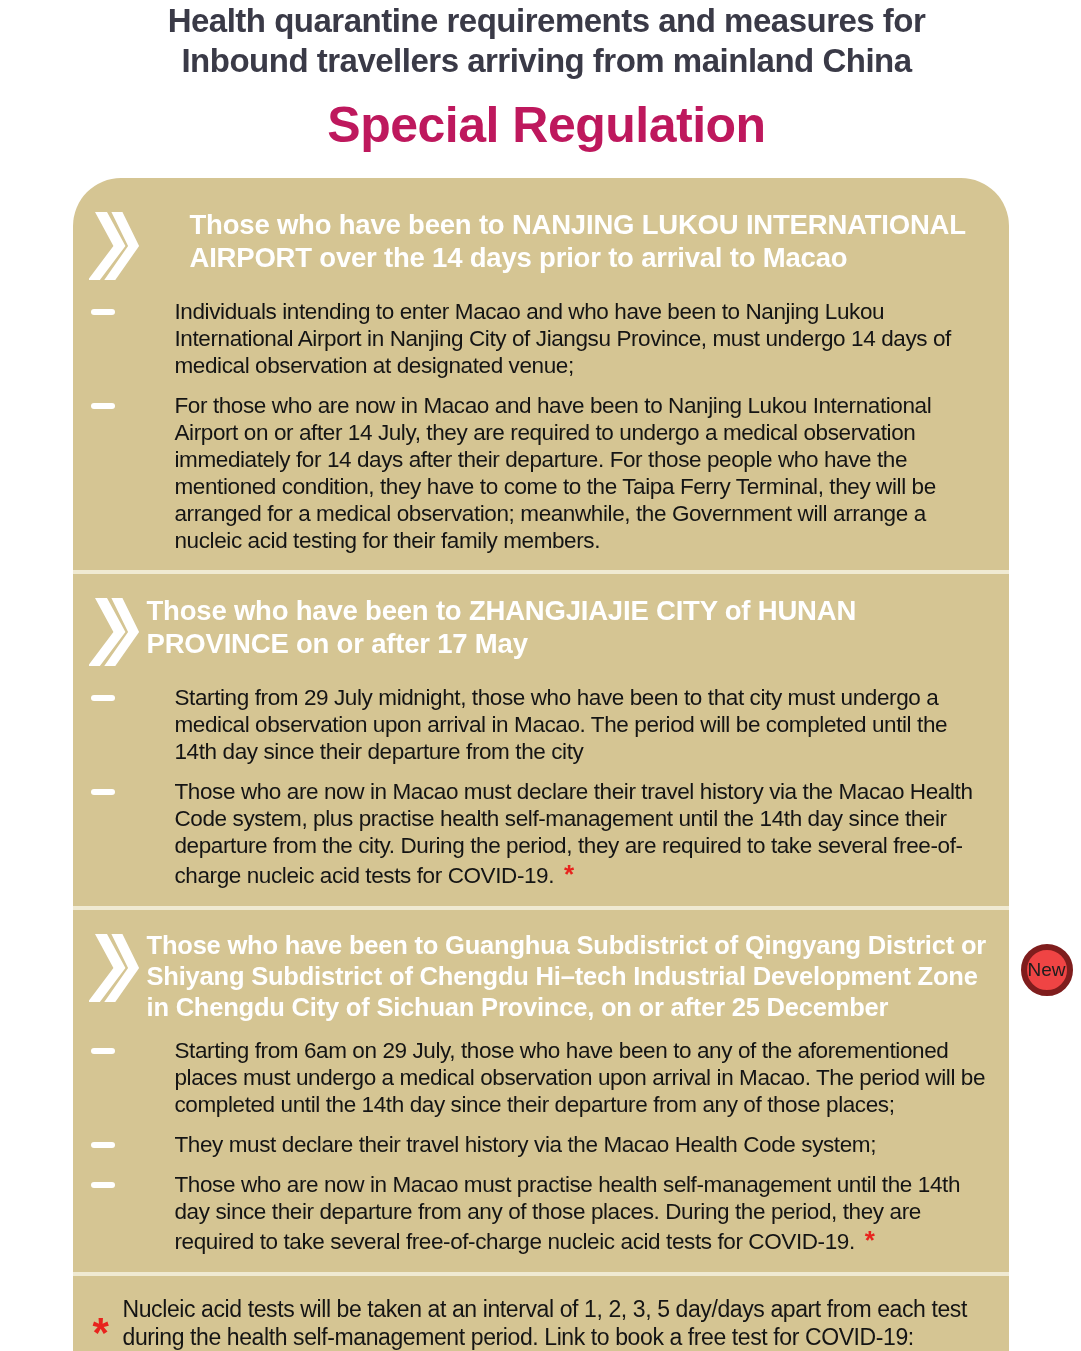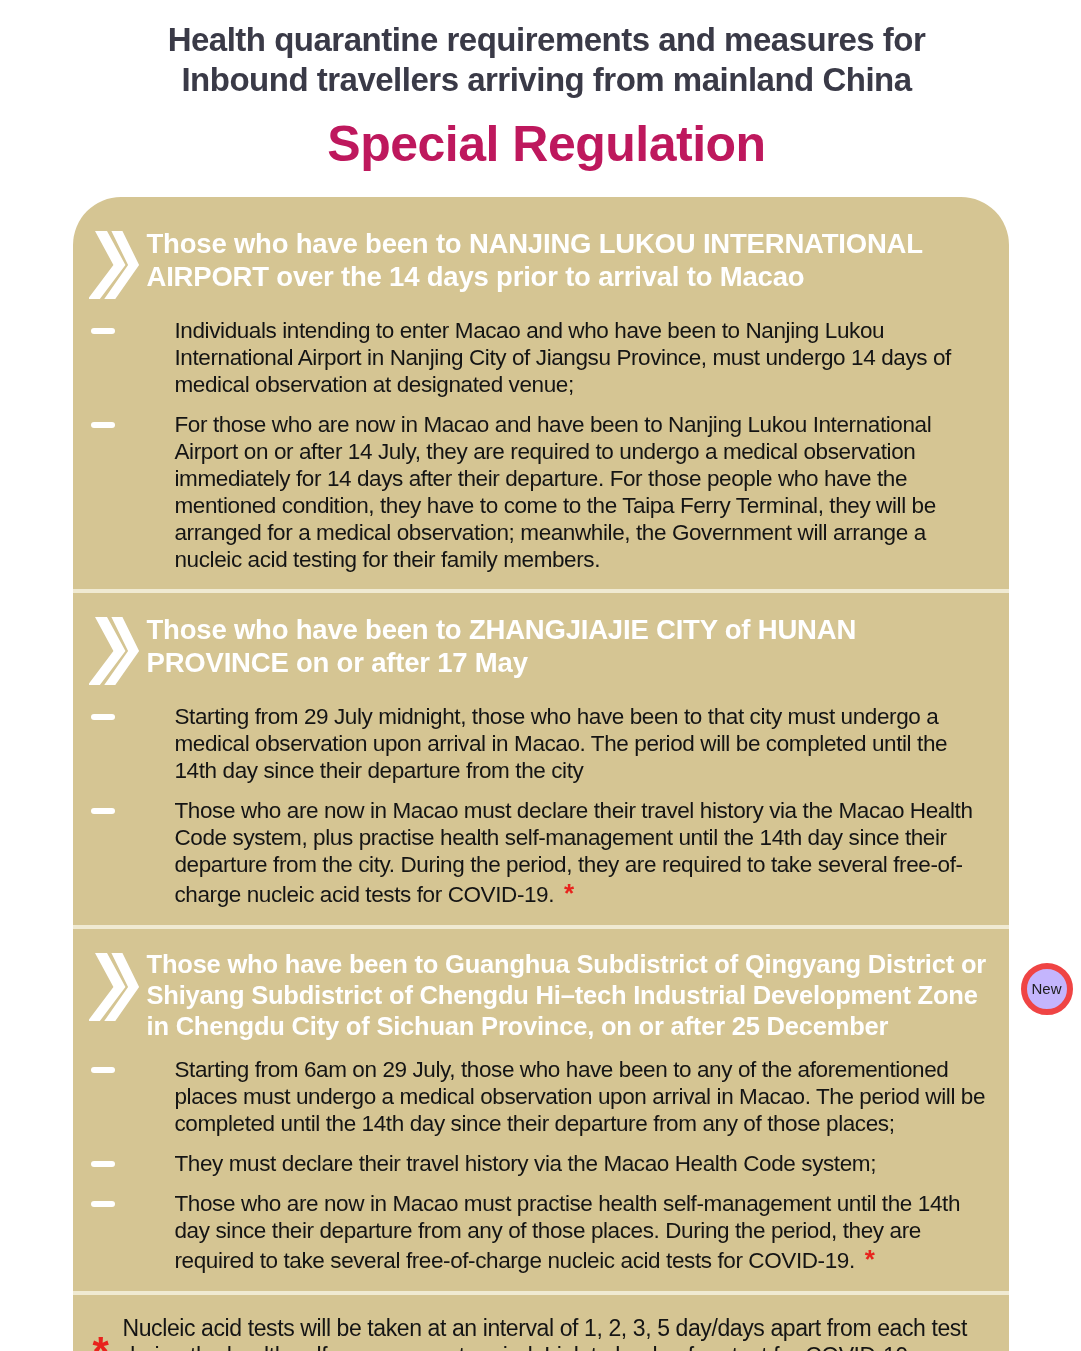--- a/index.html
+++ b/index.html
@@ -5,21 +5,21 @@
   * { margin: 0; padding: 0; box-sizing: border-box; }
   html, body { width: 1081px; background: #ffffff; }
   body {
     height: 1351px;
     position: relative;
     font-family: "Liberation Sans", sans-serif;
     overflow: hidden;
   }
 
   
-  .header { text-align: center; padding-top: 20px; margin-left: 12px; }
+  .header { text-align: center; padding-top: 1px; margin-left: 12px; }
   .title {
     color: #3a3a47;
     font-size: 33px;
     font-weight: 700;
     line-height: 1.22;
     letter-spacing: -0.5px;
   }
   .subtitle {
     color: #be185d;
     font-size: 50px;
@@ -44,21 +44,21 @@
     margin: 0 0 14px 16px;
   }
   .chevron-wrap { flex: 0 0 58px; padding-top: 4px; }
   .sec-head-text {
     color: #ffffff;
     font-size: 27.5px;
     font-weight: 700;
     line-height: 1.22;
     letter-spacing: -0.2px;
   }
-  .sec1 .sec-head-text { max-width: 790px; }
+  .sec1 .sec-head-text { max-width: 790px; margin-left: 43px; }
   .sec2 .sec-head-text { max-width: 740px; }
   .sec3 .sec-head-text { max-width: 848px; font-size: 25.5px; }
 
   .bullet {
     display: flex;
     align-items: flex-start;
     margin: 0 22px 13px 18px;
     gap: 39px;
   }
   .dash {
@@ -88,28 +88,28 @@
     border: none;
     margin: 16px 0 20px 0;
   }
 
   .new-badge {
     position: absolute;
     top: 14px;
     right: -64px;
     width: 52px;
     height: 52px;
-    background: #c4b5fd;
-    border: 6px solid #ef4444;
+    background: #ef4444;
+    border: 6px solid #7f1d1d;
     border-radius: 50%;
     display: flex;
     align-items: center;
     justify-content: center;
     color: #1d1d1d;
-    font-size: 15px;
+    font-size: 19px;
   }
 
   .footnote {
     display: flex;
     align-items: flex-start;
     margin: 4px 22px 6px 20px;
   }
   .footnote-ast {
     flex: 0 0 30px;
     color: #e8231d;

